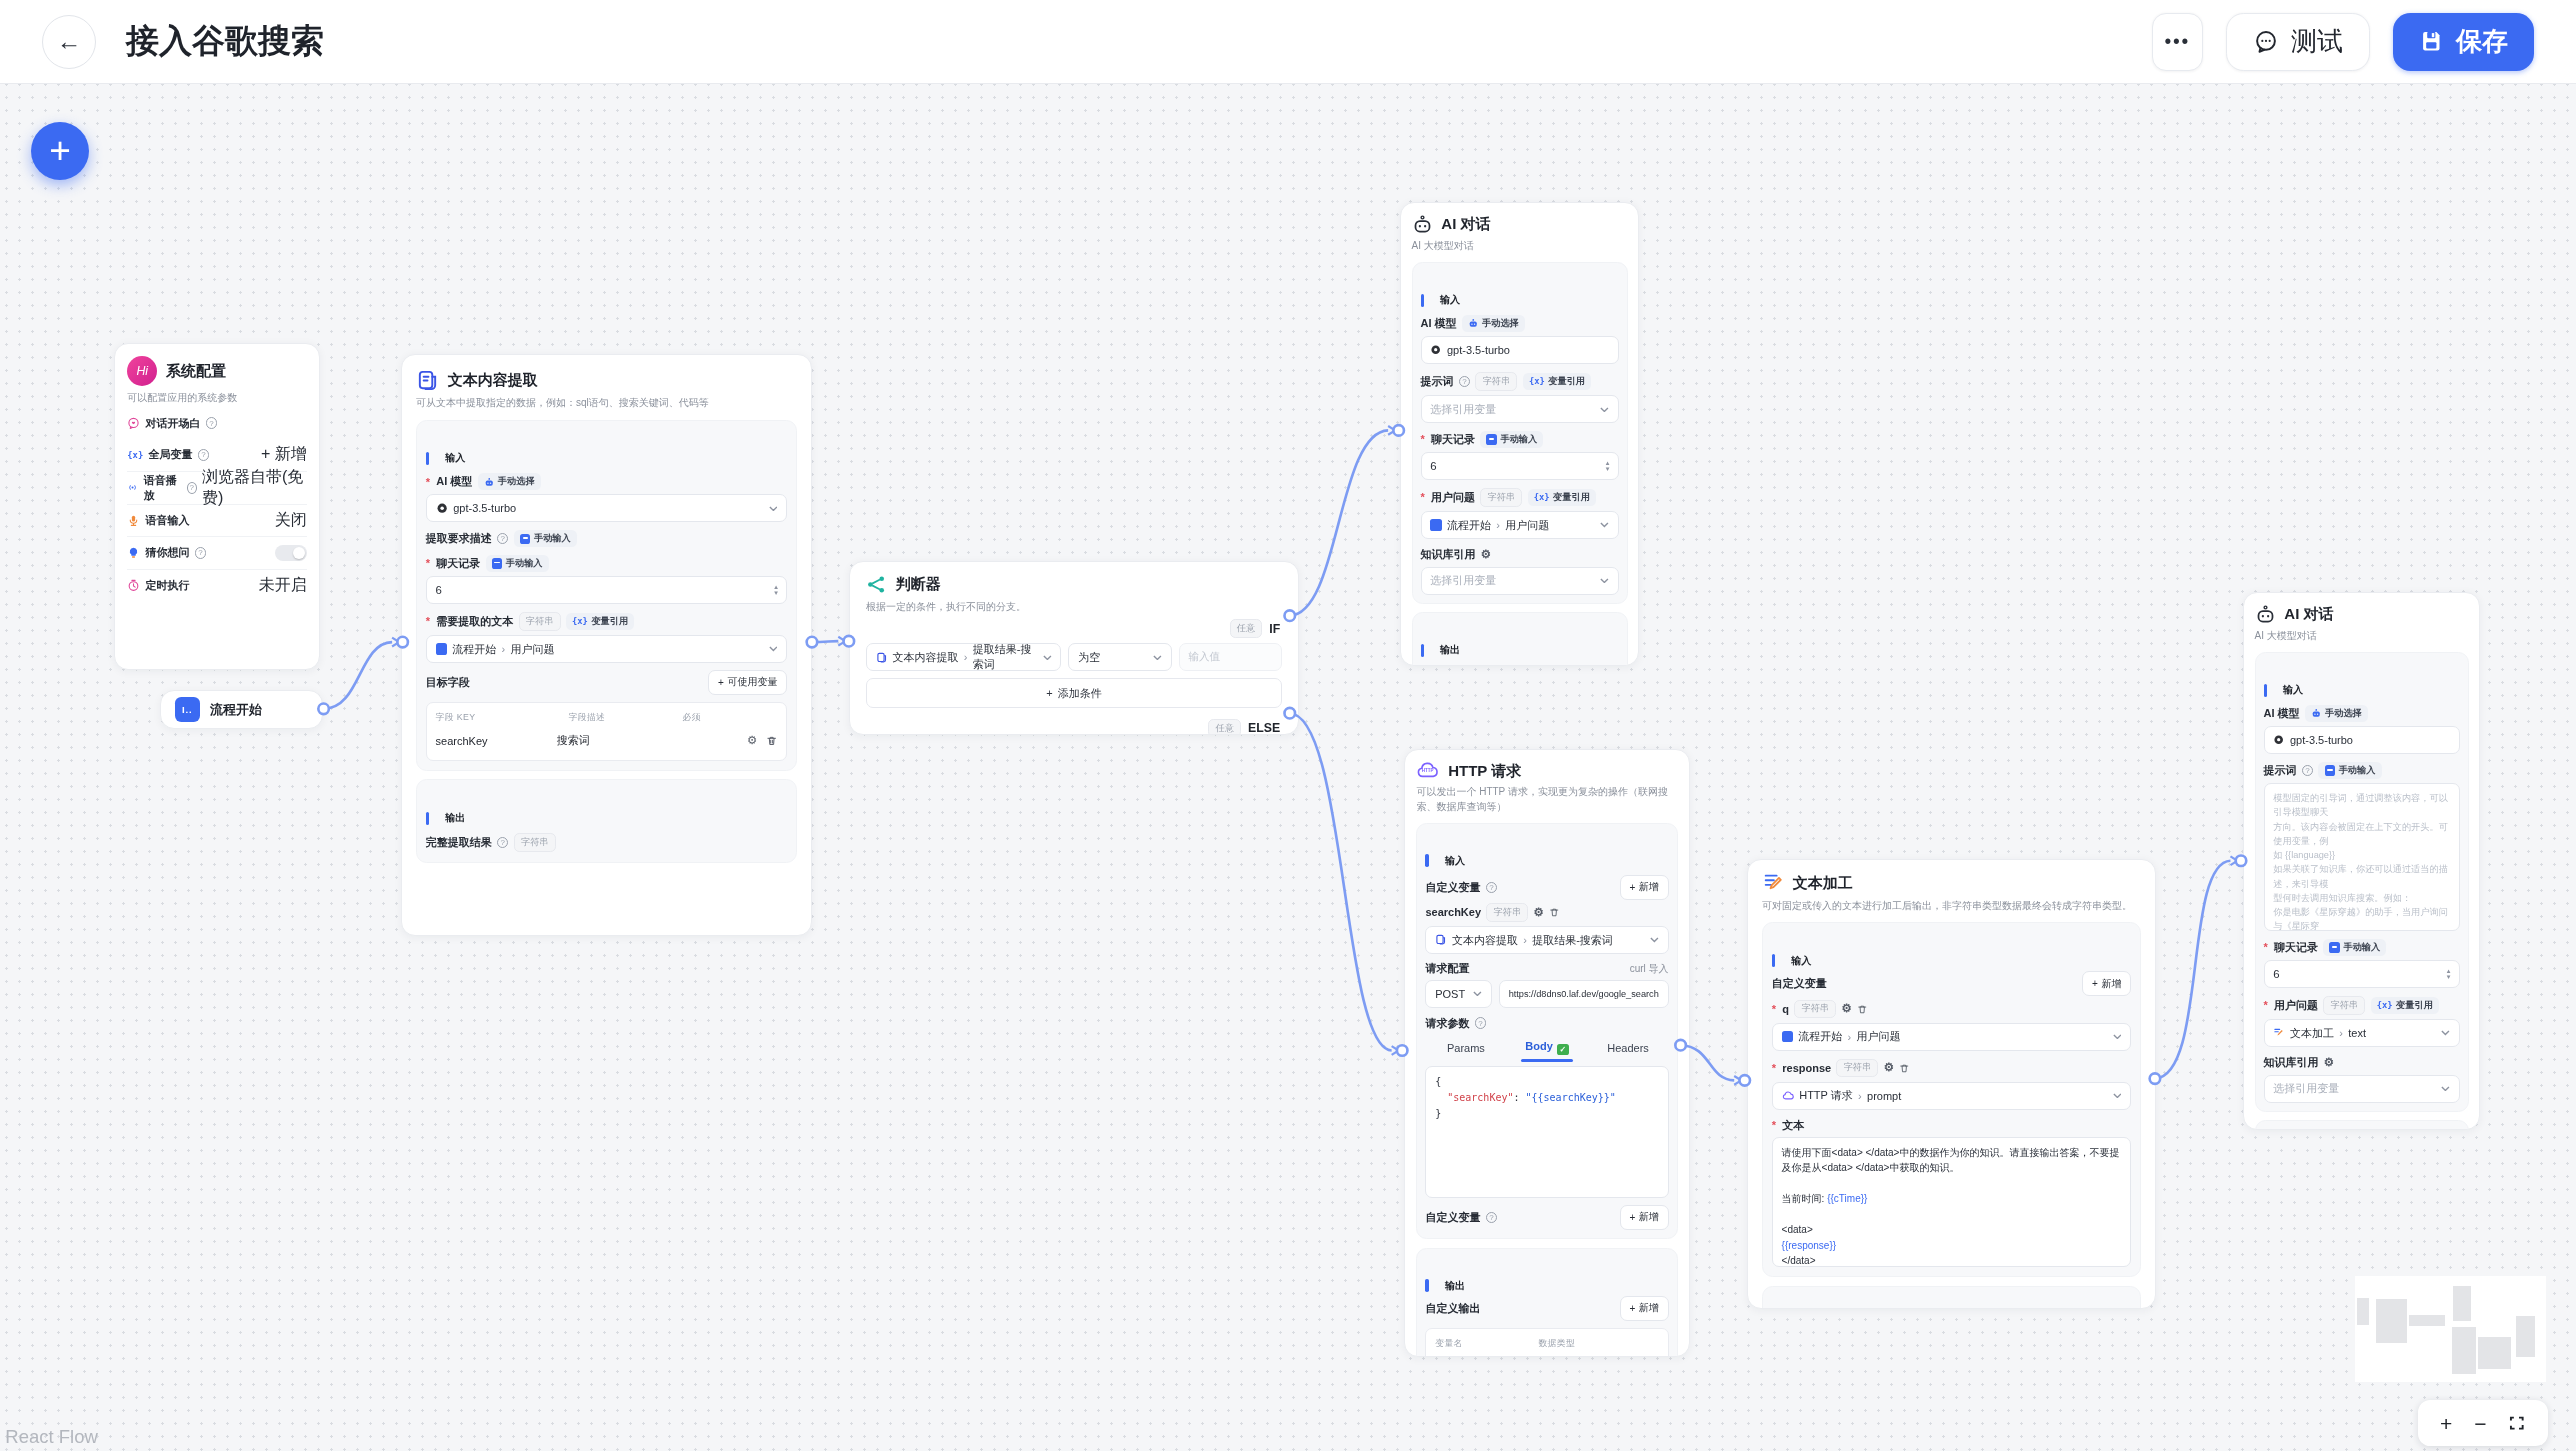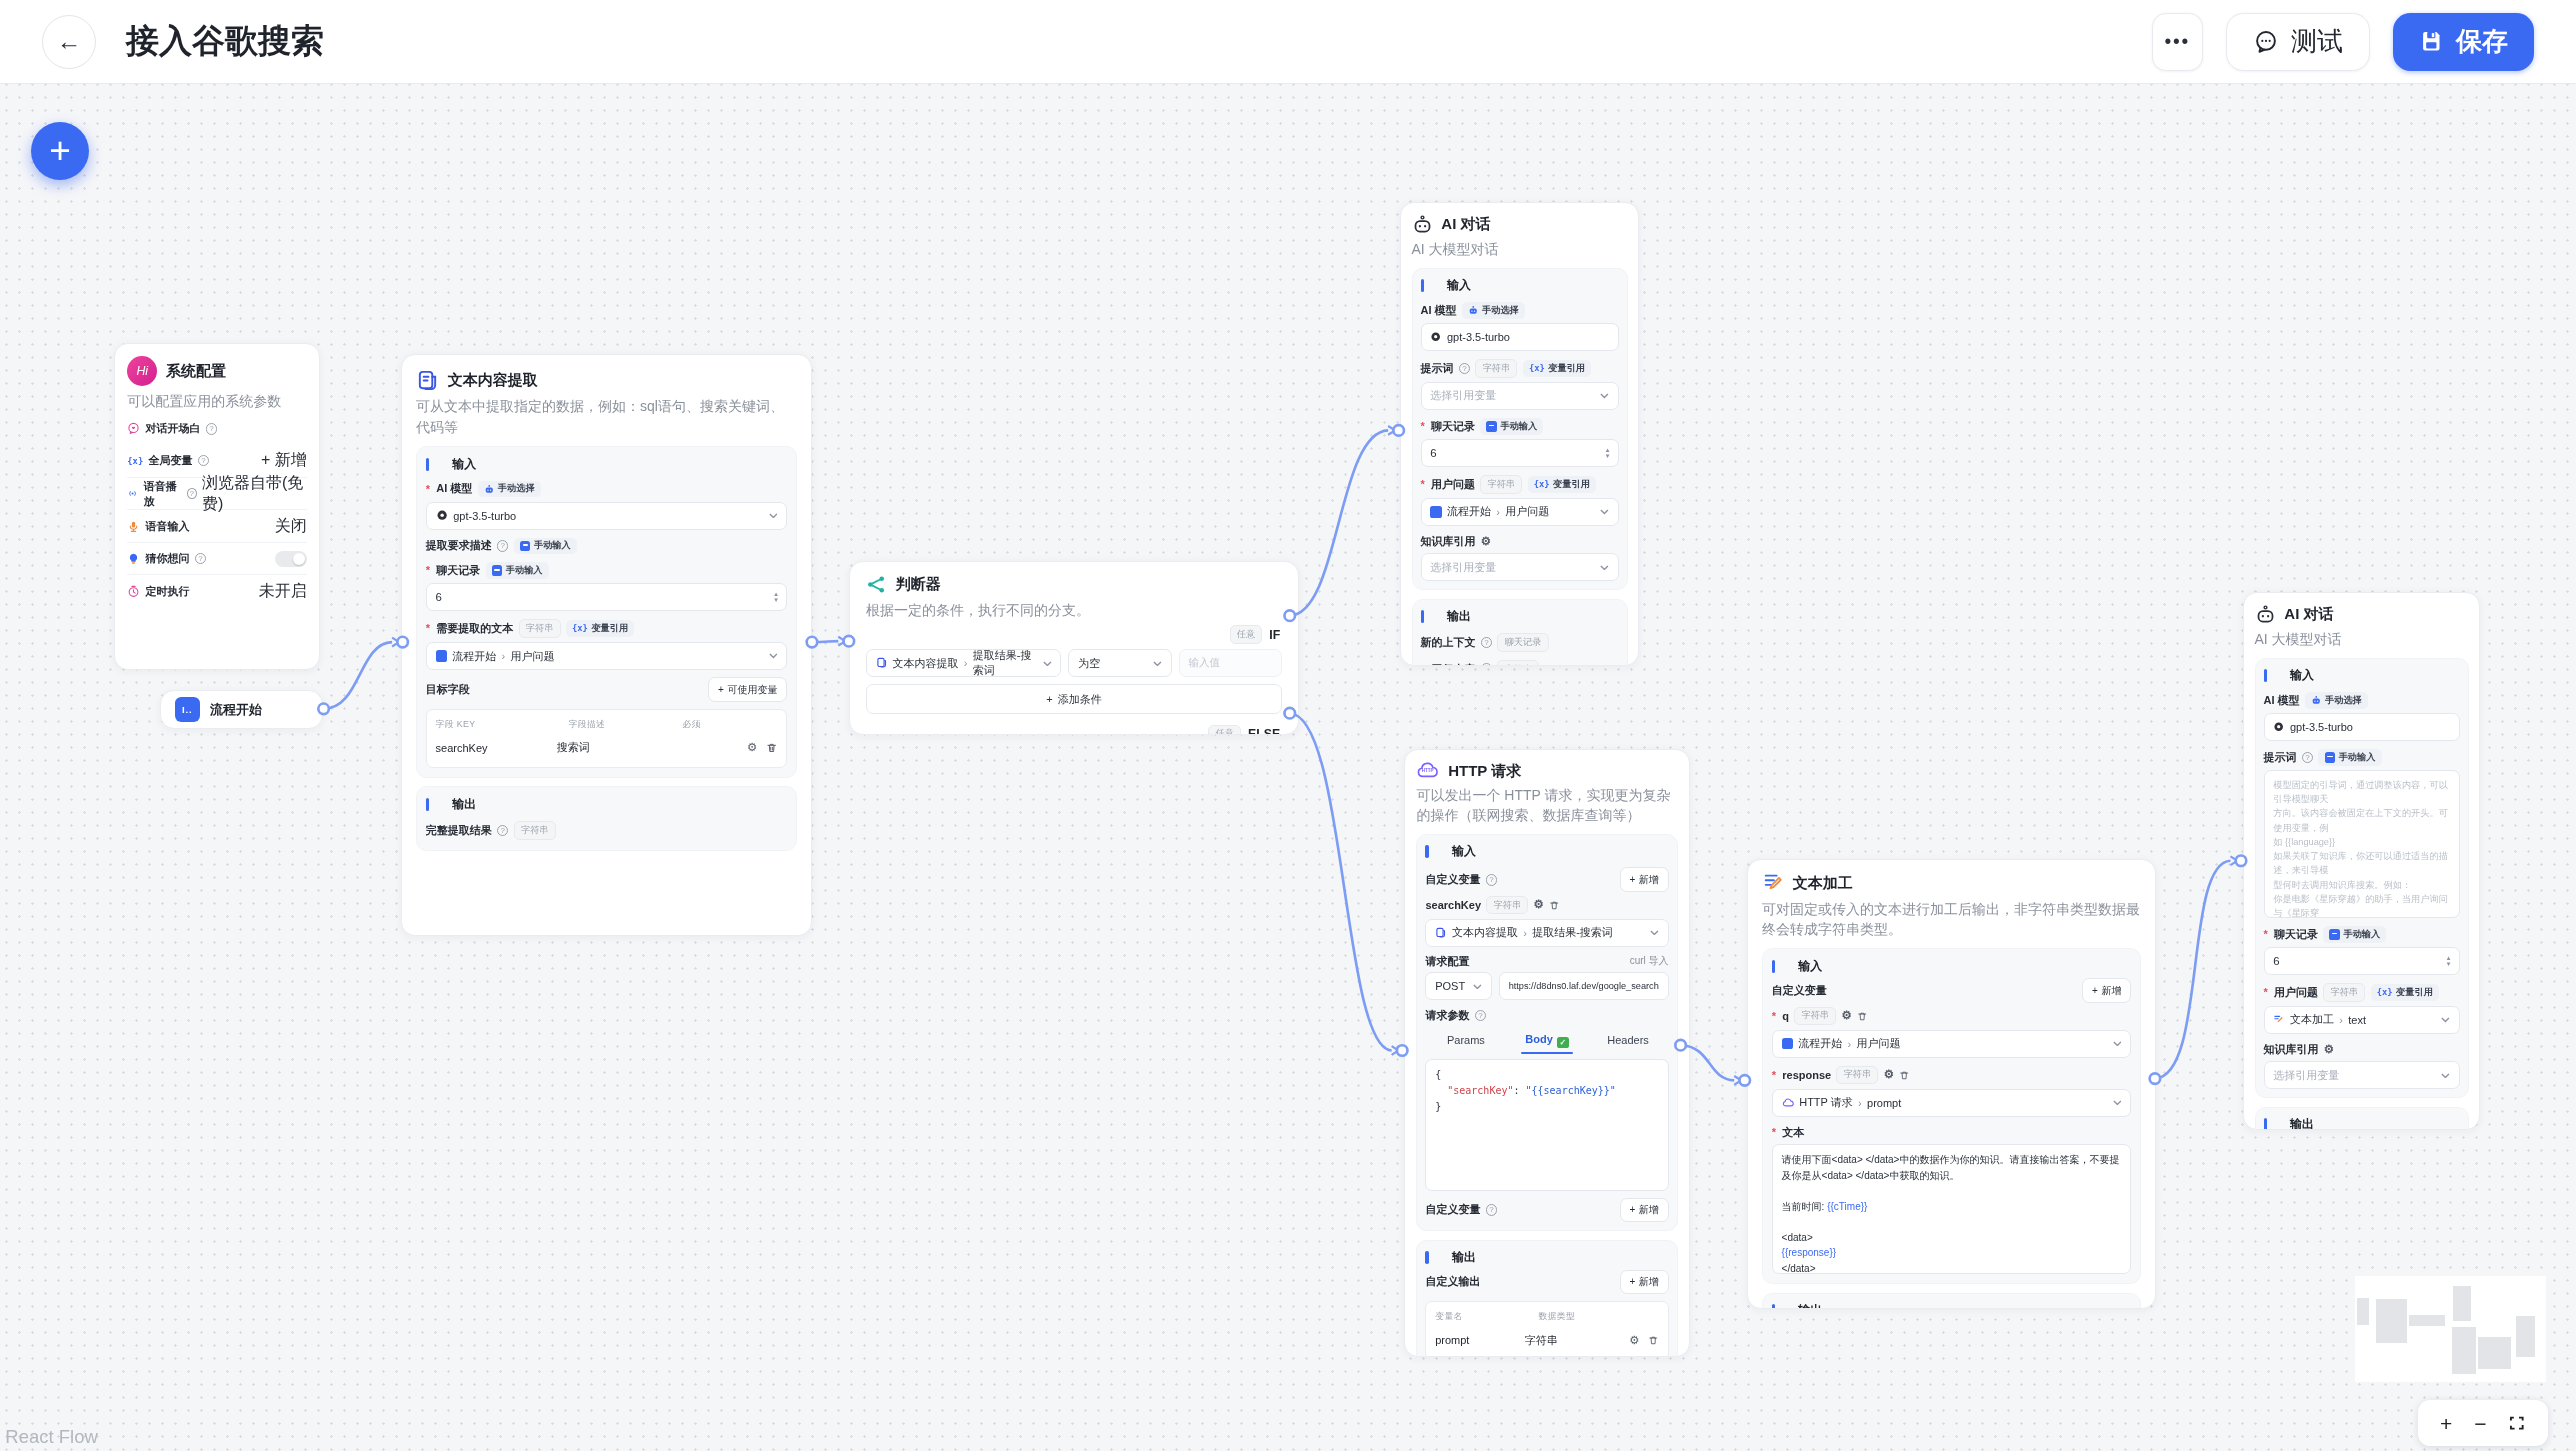--- a/index.html
+++ b/index.html
@@ -30,23 +30,23 @@
 
   .fab-add { position:absolute; left:31px; top:122px; width:58px; height:58px; border-radius:50%;
     background:#3b6af2; color:#fff; font-size:37px; font-weight:400; display:flex; align-items:center;
     justify-content:center; box-shadow:0 5.3px 14px rgba(59,106,242,.45); z-index:6; cursor:pointer; }
 
   
   .node { position:absolute; background:#fff; border:0.9px solid #eaecf0; border-radius:14px;
     box-shadow:0 1.8px 8.8px rgba(26,34,52,.05); padding:12.3px 12.3px; z-index:2; overflow:hidden; }
   .nhead { display:flex; align-items:center; gap:8.8px; }
   .ntitle { font-size:15px; font-weight:700; color:#1f232b; }
-  .nsub { font-size:14px; color:#8a909b; margin-top:4.4px; line-height:1.45; }
+  .nsub { font-size:10px; color:#8a909b; margin-top:4.4px; line-height:1.45; }
   .panel { background:#f7f8fa; border:0.9px solid #f0f2f5; border-radius:10.5px; padding:8.8px; margin-top:8.8px; }
-  .sec-title { display:flex; align-items:center; gap:23px; font-size:12px; font-weight:700; color:#20242b; margin-bottom:3.5px; }
+  .sec-title { display:flex; align-items:center; gap:16px; font-size:10px; font-weight:700; color:#20242b; margin-bottom:3.5px;margin-top:22px; }
   .sec-bar { width:3.5px; height:13px; border-radius:1.8px; background:#3b6af2; }
   .lbl-row { display:flex; align-items:center; gap:5.3px; margin:8px 0 4.4px; font-size:11px; font-weight:600; color:#272c35; flex-wrap:nowrap; }
   .req { color:#e34d59; margin-right:0.9px; }
   .qmark { width:11.4px; height:11.4px; border:0.9px solid #9aa1ac; border-radius:50%; color:#9aa1ac;
     font-size:8px; display:inline-flex; align-items:center; justify-content:center; font-weight:400; }
   .badge-b { display:inline-flex; align-items:center; gap:3.5px; background:#eef1f6; border-radius:5.3px;
     padding:1.8px 6.2px; font-size:9.2px; font-weight:600; color:#3c4350; }
   .badge-g { display:inline-flex; align-items:center; background:#f4f5f7; border:0.9px solid #e7e9ee;
     border-radius:5.3px; padding:1.8px 6.2px; font-size:9.2px; font-weight:400; color:#9aa1ac; }
   .bicon { width:10.5px; height:10.5px; border-radius:2.6px; background:#3b6af2; display:inline-block; position:relative; }

